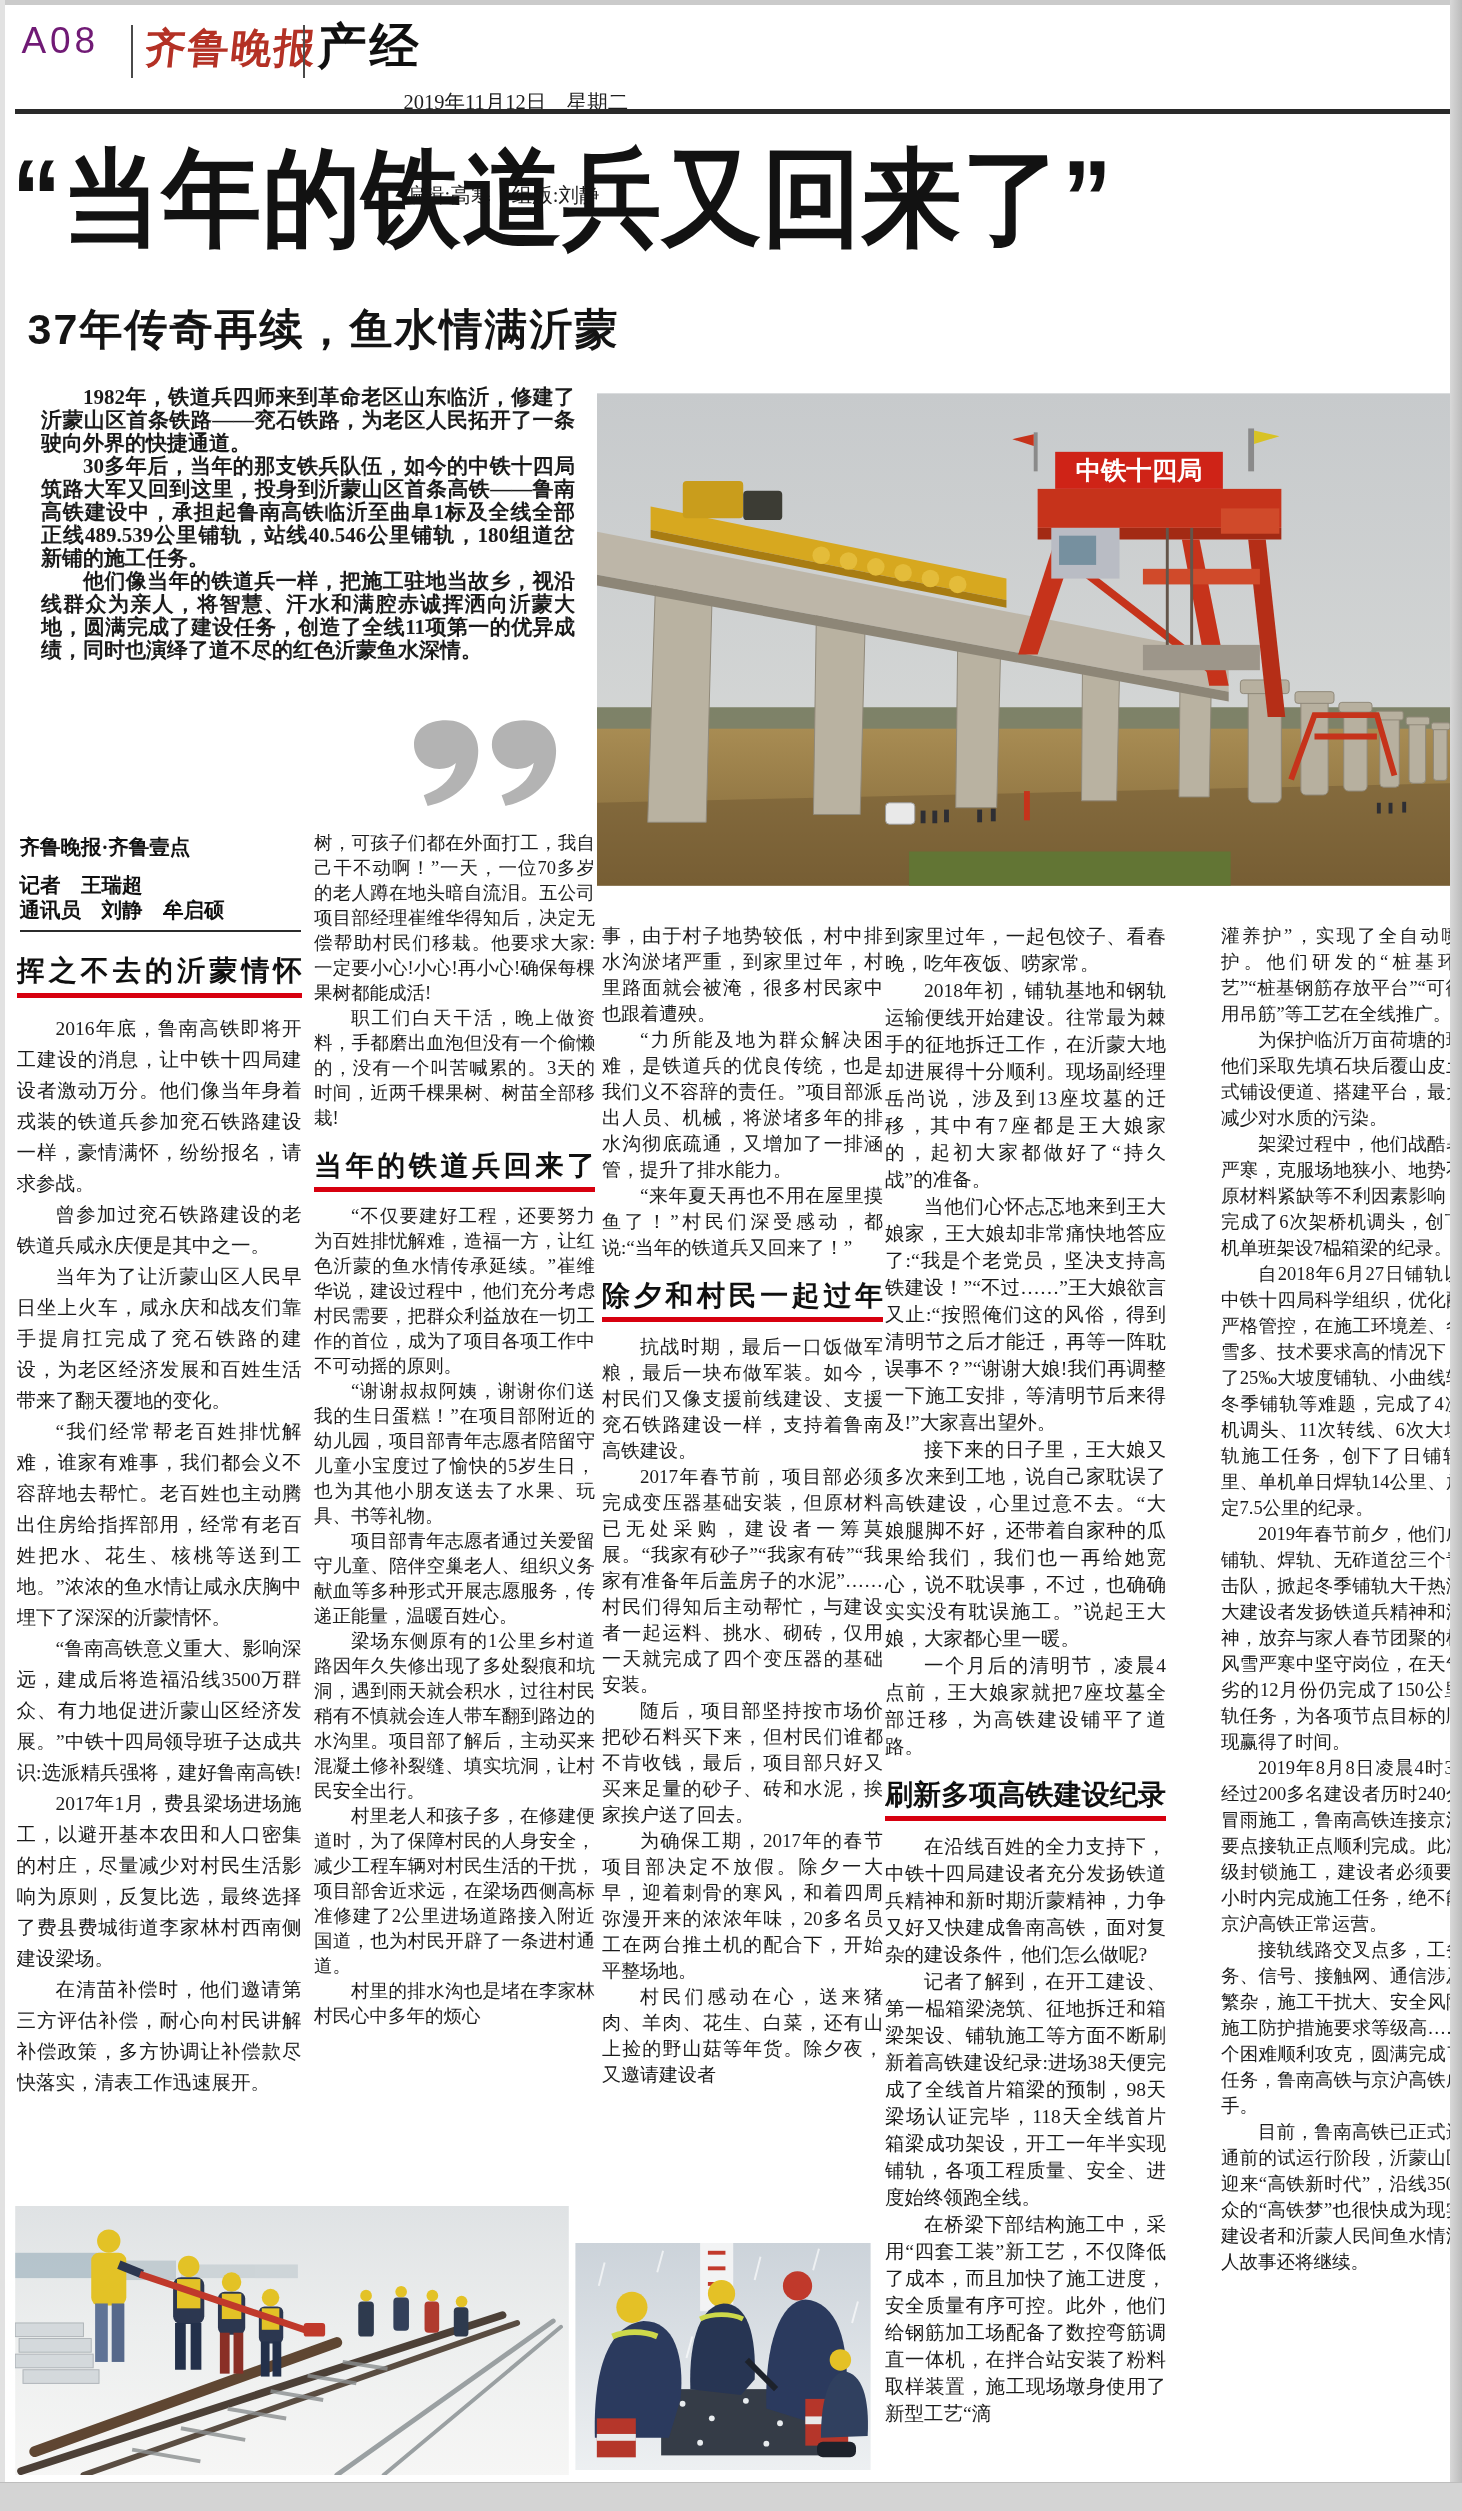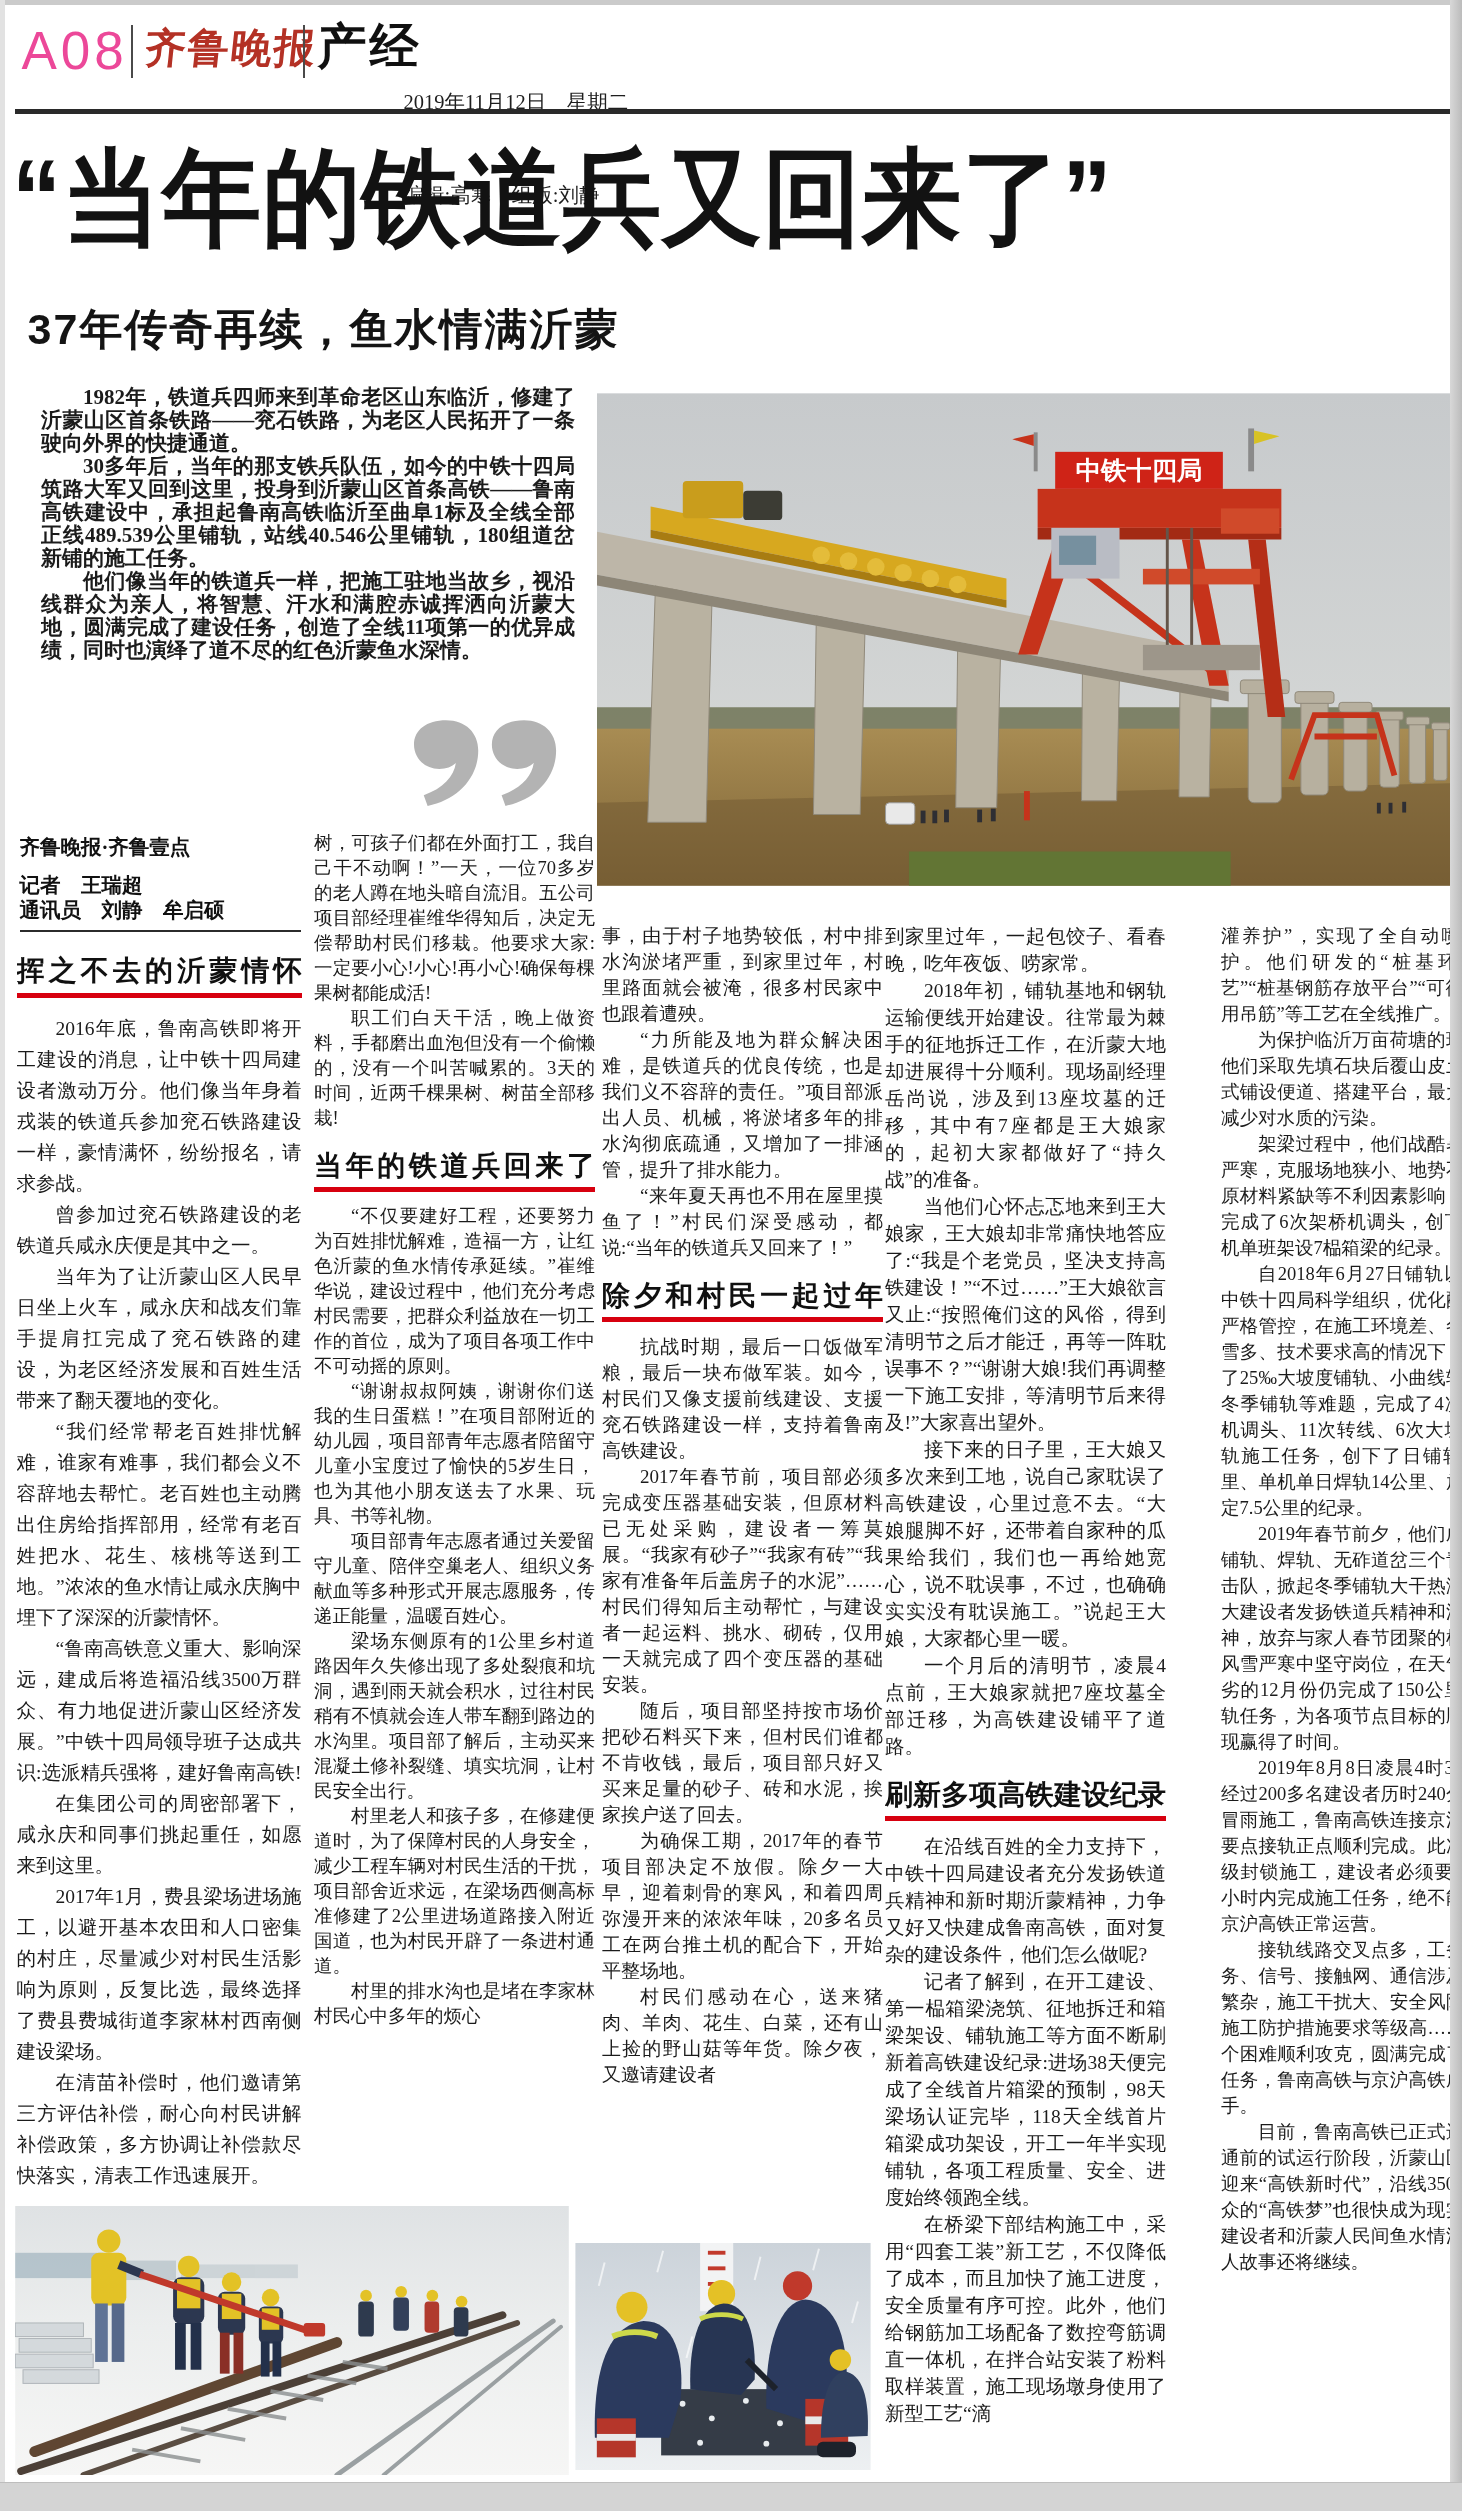--- a/index.html
+++ b/index.html
@@ -8,21 +8,21 @@
   
   .edge-top{position:absolute;left:0;top:0;width:1463px;height:4.9px;background:#cbcbcb;}
   .edge-left{position:absolute;left:0;top:0;width:4.9px;height:2511px;background:#e2e2e2;}
   .edge-right{position:absolute;left:1450px;top:0;width:12.7px;height:2511px;
               background:linear-gradient(to right,#d8d8d8,#b9b9b9);}
   .edge-bottom{position:absolute;left:0;top:2482px;width:1463px;height:29px;
                background:#d4d4d4;border-top:1px solid #bdbdbd;}
   
   .masthead{position:absolute;left:21.5px;top:13.7px;height:84px;width:975px;}
   .pageno{position:absolute;left:0;top:5.9px;font-family:"Liberation Sans","DejaVu Sans",sans-serif;
-          font-size:53px;font-weight:500;color:#ec4899;letter-spacing:3.9px;}
+          font-size:37px;font-weight:500;color:#701a75;letter-spacing:3.9px;}
   .vbar{position:absolute;top:11.7px;width:2.9px;height:53px;background:#4a4a4a;}
   .vbar.b1{left:109px;} .vbar.b2{left:281px;}
   .paper{position:absolute;left:123px;top:7.8px;font-size:41px;font-weight:bold;color:#b43125;
          transform:skewX(-6deg);letter-spacing:2px;}
   .section-name{position:absolute;left:296px;top:0px;font-family:"Liberation Sans","DejaVu Sans",sans-serif;
          font-size:49px;font-weight:900;color:#101010;letter-spacing:2.9px;}
   .dateblock{position:absolute;left:382px;top:11.7px;font-size:20.5px;color:#1e1e1e;line-height:31px;white-space:pre;}
   .head-rule{position:absolute;left:14.6px;top:109px;width:1436px;height:4.9px;background:#2a2a2a;}
   
   .headline{position:absolute;left:11.7px;top:131px;width:1439px;font-family:"Liberation Sans","DejaVu Sans",sans-serif;
@@ -206,21 +206,20 @@
   <div class="col col1">
     <div class="sec-head">
       <div class="sec-title">挥之不去的沂蒙情怀</div>
       <div class="sec-underline"></div>
     </div>
     <p>2016年底，鲁南高铁即将开工建设的消息，让中铁十四局建设者激动万分。他们像当年身着戎装的铁道兵参加兖石铁路建设一样，豪情满怀，纷纷报名，请求参战。</p>
     <p>曾参加过兖石铁路建设的老铁道兵咸永庆便是其中之一。</p>
     <p>当年为了让沂蒙山区人民早日坐上火车，咸永庆和战友们靠手提肩扛完成了兖石铁路的建设，为老区经济发展和百姓生活带来了翻天覆地的变化。</p>
     <p>“我们经常帮老百姓排忧解难，谁家有难事，我们都会义不容辞地去帮忙。老百姓也主动腾出住房给指挥部用，经常有老百姓把水、花生、核桃等送到工地。”浓浓的鱼水情让咸永庆胸中埋下了深深的沂蒙情怀。</p>
     <p>“鲁南高铁意义重大、影响深远，建成后将造福沿线3500万群众、有力地促进沂蒙山区经济发展。”中铁十四局领导班子达成共识:选派精兵强将，建好鲁南高铁!</p>
-    <p>在集团公司的周密部署下，咸永庆和同事们挑起重任，如愿来到这里。</p>
     <p>2017年1月，费县梁场进场施工，以避开基本农田和人口密集的村庄，尽量减少对村民生活影响为原则，反复比选，最终选择了费县费城街道李家林村西南侧建设梁场。</p>
     <p>在清苗补偿时，他们邀请第三方评估补偿，耐心向村民讲解补偿政策，多方协调让补偿款尽快落实，清表工作迅速展开。</p>
 
   </div>
 
   <div class="col col2">
     <p class="noindent">树，可孩子们都在外面打工，我自己干不动啊！”一天，一位70多岁的老人蹲在地头暗自流泪。五公司项目部经理崔维华得知后，决定无偿帮助村民们移栽。他要求大家:一定要小心!小心!再小心!确保每棵果树都能成活!</p>
     <p>职工们白天干活，晚上做资料，手都磨出血泡但没有一个偷懒的，没有一个叫苦喊累的。3天的时间，近两千棵果树、树苗全部移栽!</p>
     <div class="sec-head">
       <div class="sec-title">当年的铁道兵回来了</div>

